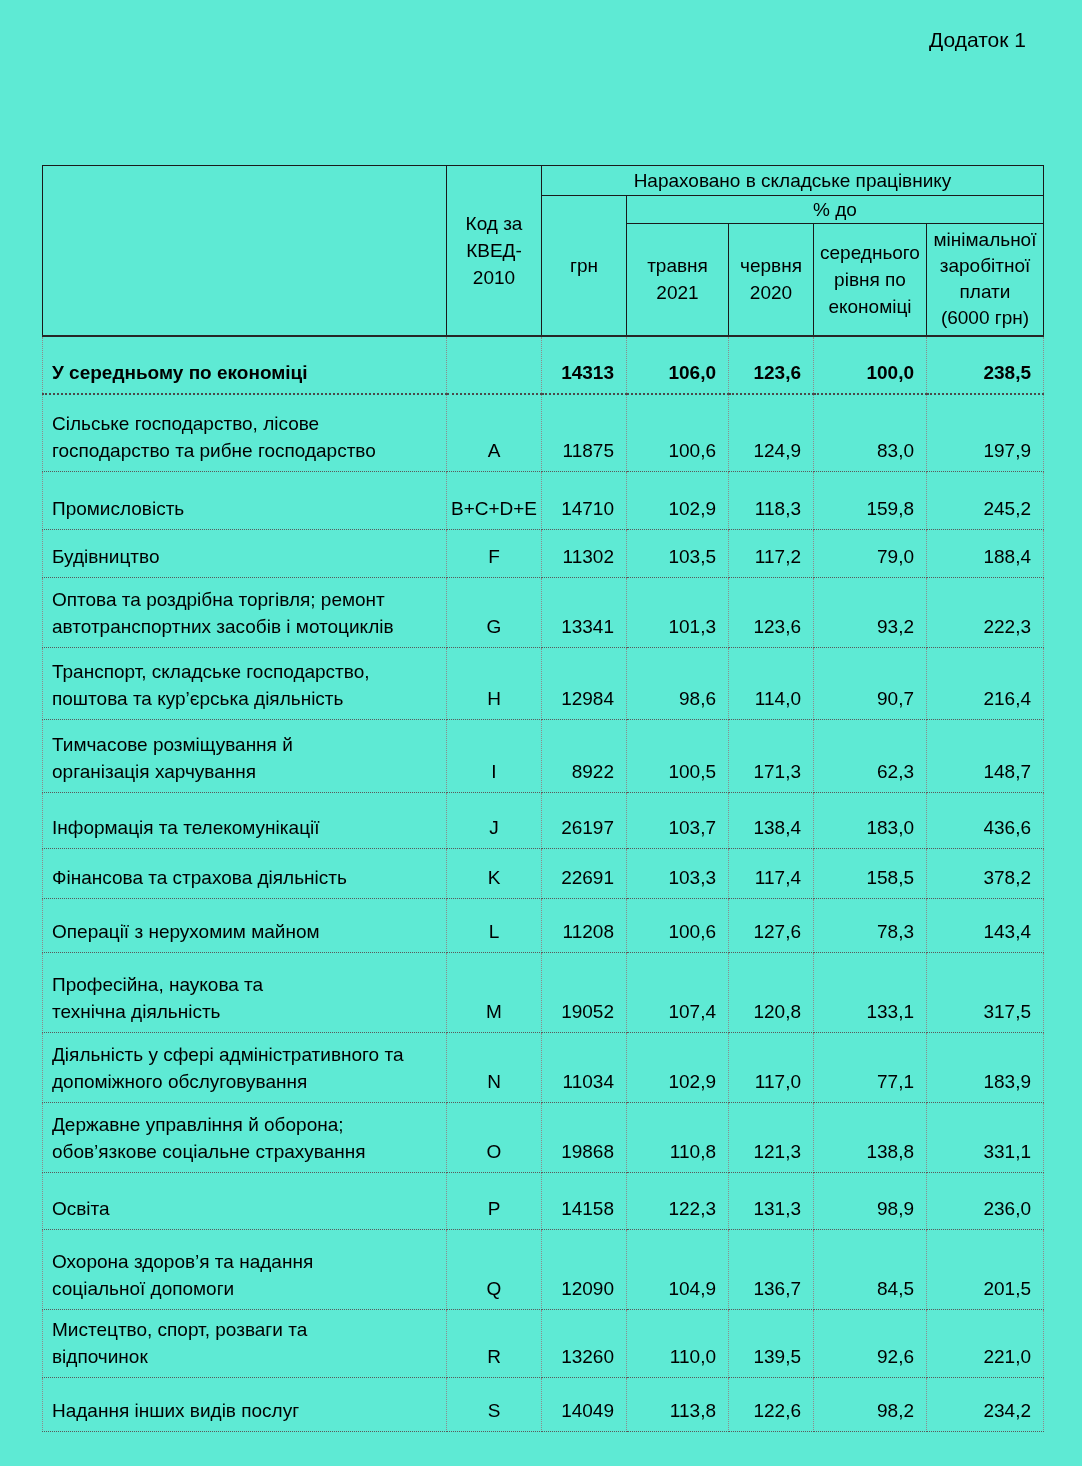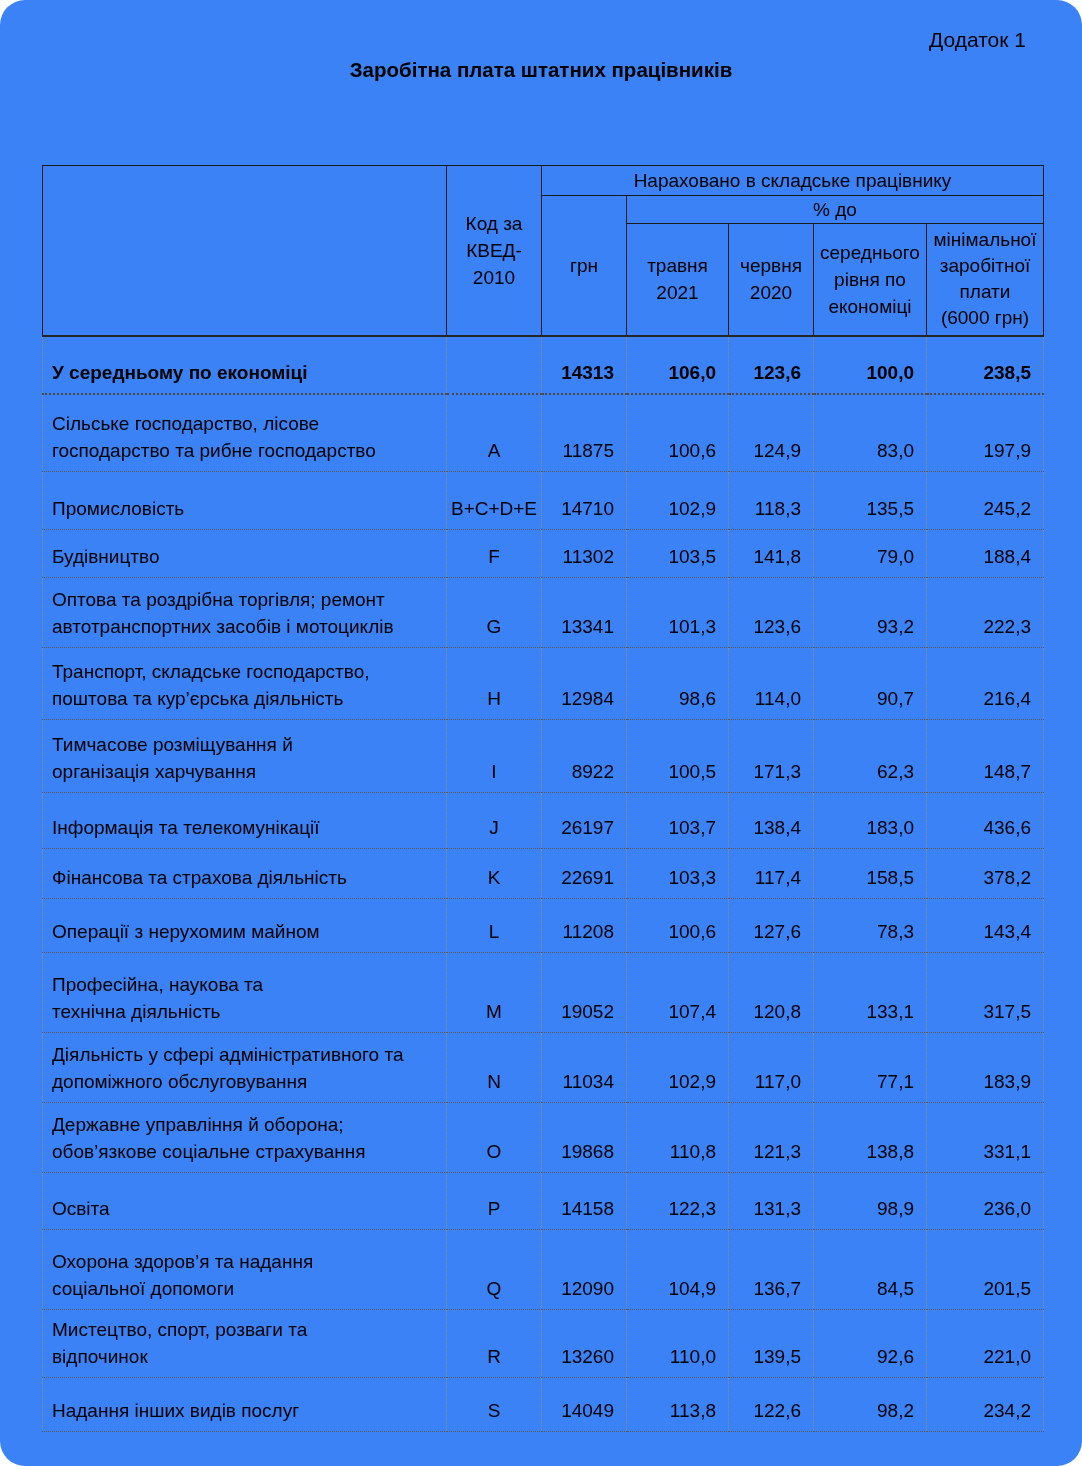--- a/index.html
+++ b/index.html
@@ -6,23 +6,22 @@
     margin: 0;
     padding: 0;
     background: #ffffff;
     font-family: "Liberation Sans", "DejaVu Sans", sans-serif;
     color: #000000;
   }
   .page {
     position: relative;
     width: 1082px;
     height: 1466px;
-    background: #3b82f6;
+    background: #5eead4;
     overflow: hidden;
-    border-radius: 25px;
   }
   .appendix {
     position: absolute;
     top: 28px;
     right: 56px;
     font-size: 21px;
     font-weight: 400;
   }
   .title {
     position: absolute;
@@ -81,21 +80,20 @@
   tr.bold-row td { border-bottom: 2px dotted #4a4a4a; }
 </style>
 </head>
 <body>
 
 <div class="page">
 
   <div class="appendix">Додаток 1</div>
 
   <div class="title">
-    <div>Заробітна плата штатних працівників</div>
   </div>
 
   <table class="wages">
     <colgroup>
       <col style="width:404px">
       <col style="width:95px">
       <col style="width:85px">
       <col style="width:102px">
       <col style="width:85px">
       <col style="width:113px">
@@ -146,29 +144,29 @@
           <td class="num">124,9</td>
           <td class="num">83,0</td>
           <td class="num">197,9</td>
         </tr>
         <tr style="height: 58px;">
           <td class="name">Промисловість</td>
           <td class="code">B+C+D+E</td>
           <td class="num">14710</td>
           <td class="num">102,9</td>
           <td class="num">118,3</td>
-          <td class="num">135,5</td>
+          <td class="num">159,8</td>
           <td class="num">245,2</td>
         </tr>
         <tr style="height: 48px;">
           <td class="name">Будівництво</td>
           <td class="code">F</td>
           <td class="num">11302</td>
           <td class="num">103,5</td>
-          <td class="num">141,8</td>
+          <td class="num">117,2</td>
           <td class="num">79,0</td>
           <td class="num">188,4</td>
         </tr>
         <tr style="height: 70px;">
           <td class="name">Оптова та роздрібна торгівля; ремонт
 автотранспортних засобів і мотоциклів</td>
           <td class="code">G</td>
           <td class="num">13341</td>
           <td class="num">101,3</td>
           <td class="num">123,6</td>

